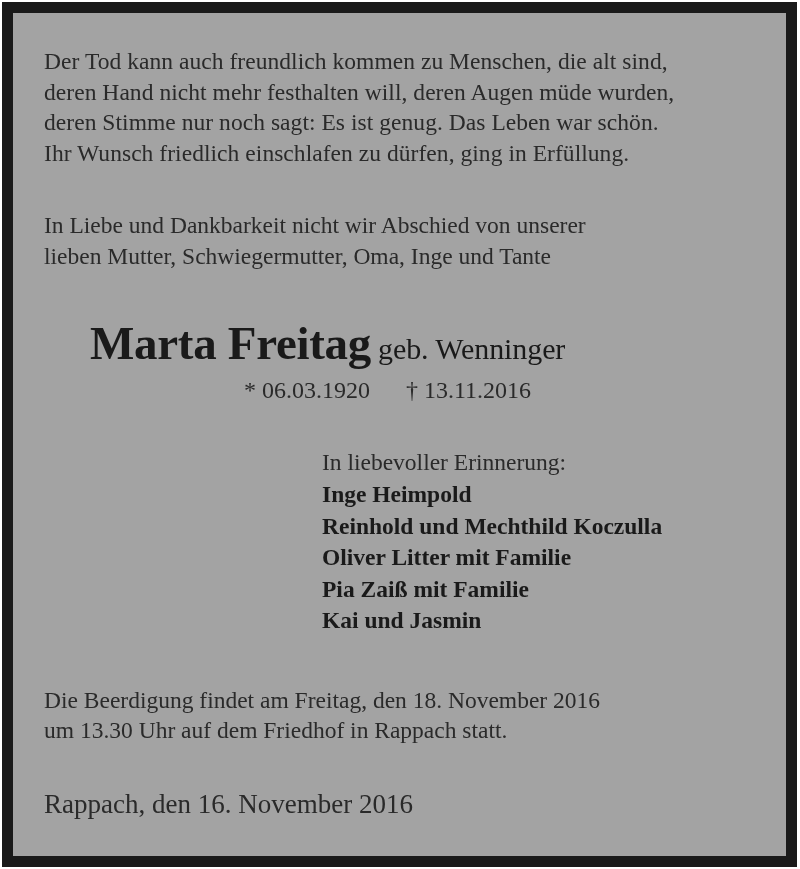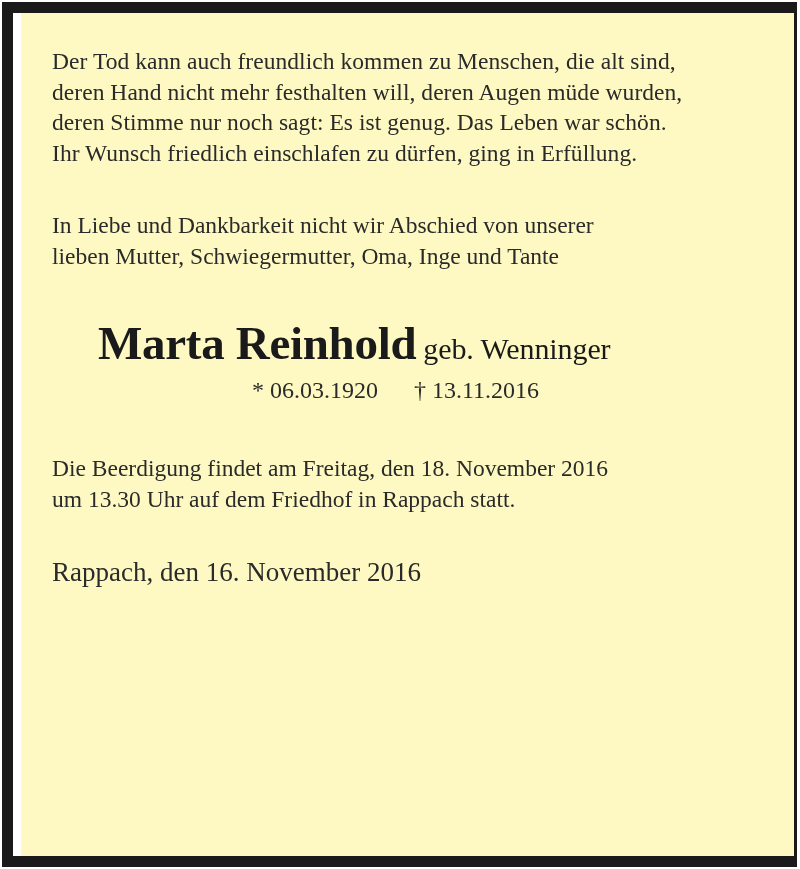--- a/index.html
+++ b/index.html
@@ -28,23 +28,22 @@
     box-sizing: border-box;
     width: 100%;
     height: 100%;
     border: 11px solid #1a1a1a;   
     background: #ffffff;
   }
   .notice-inner {
     box-sizing: border-box;
     width: 100%;
     height: 100%;
-    background: #fef9c3;
+    background: #a3a3a3;
     padding: 26px 30px 12px 31px;
-    margin-left: 8px;
   }
 
   
   .block { margin: 0; }
 
   .verse {
     font-size: 23.5px;
     line-height: 30.5px;
     letter-spacing: 0.05px;
     margin-top: 7px;
@@ -140,31 +139,41 @@
         <span class="verse-line">deren Stimme nur noch sagt: Es ist genug. Das Leben war schön.</span>
         <span class="verse-line">Ihr Wunsch friedlich einschlafen zu dürfen, ging in Erfüllung.</span>
       </div>
 
       <div class="block farewell">
         <span class="farewell-line">In Liebe und Dankbarkeit nicht wir Abschied von unserer</span>
         <span class="farewell-line">lieben Mutter, Schwiegermutter, Oma, Inge und Tante</span>
       </div>
 
       <div class="block name-row">
-        <span class="name-main">Marta Reinhold</span><span class="name-maiden">geb. Wenninger</span>
+        <span class="name-main">Marta Freitag</span><span class="name-maiden">geb. Wenninger</span>
       </div>
 
       <div class="block dates-row">
         <span>*</span>
         <span>06.03.1920</span>
         <span class="date-sep"></span>
         <span>†</span>
         <span>13.11.2016</span>
       </div>
 
+      <div class="block memory-block">
+        <div class="memory-heading">In liebevoller Erinnerung:</div>
+        <ul class="mourner-list">
+          <li>Inge Heimpold</li>
+          <li>Reinhold und Mechthild Koczulla</li>
+          <li>Oliver Litter mit Familie</li>
+          <li>Pia Zaiß mit Familie</li>
+          <li>Kai und Jasmin</li>
+        </ul>
+      </div>
 
       <div class="block funeral">
         <span class="funeral-line">Die Beerdigung findet am Freitag, den 18. November 2016</span>
         <span class="funeral-line">um 13.30 Uhr auf dem Friedhof in Rappach statt.</span>
       </div>
 
       <div class="block place-date">Rappach, den 16. November 2016</div>
 
     </div>
   </div>

